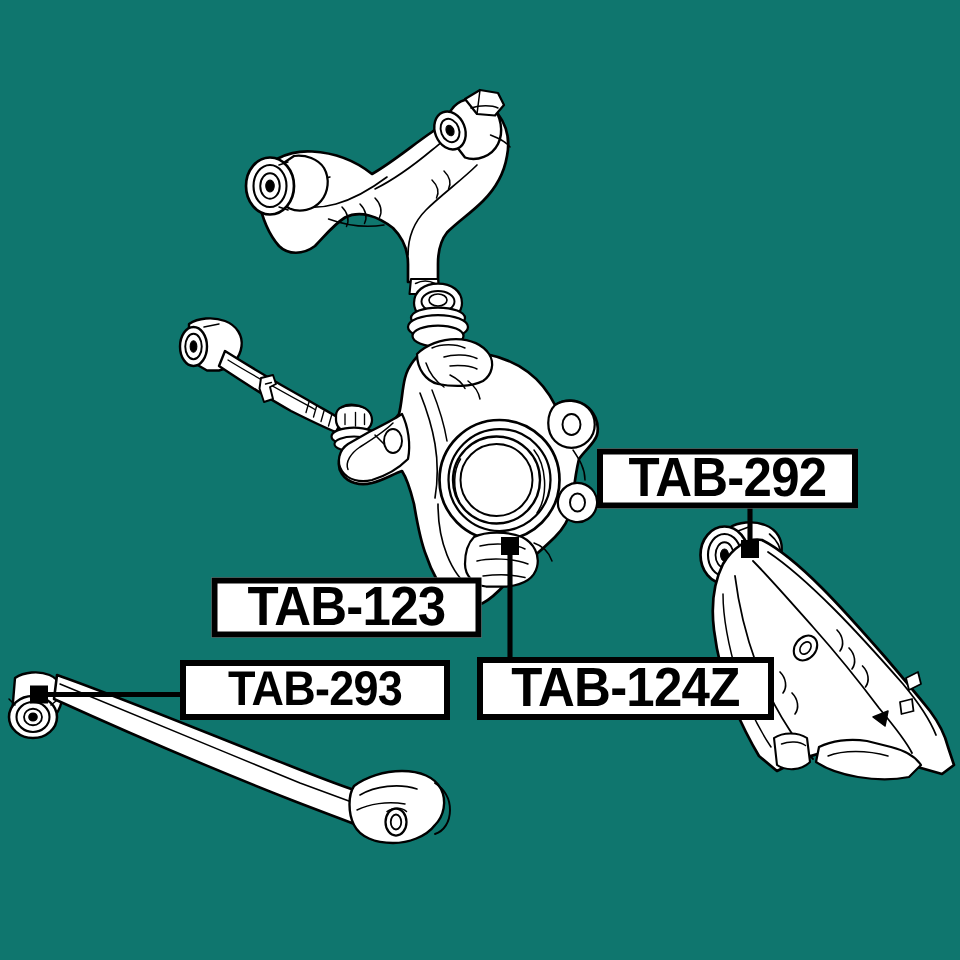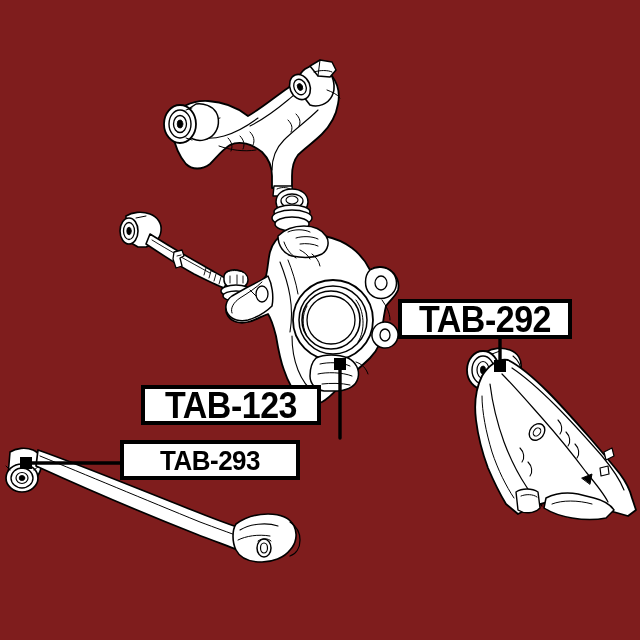--- a/index.html
+++ b/index.html
@@ -8,21 +8,21 @@
     padding: 0;
     background: #ffffff;
   }
   body {
     font-family: "Liberation Sans", sans-serif;
   }
   #diagram-root {
     position: relative;
     width: 640px;
     height: 640px;
-    background: #7f1d1d;
+    background: #0f766e;
     overflow: hidden;
   }
   #parts-svg {
     position: absolute;
     left: 0;
     top: 0;
     width: 640px;
     height: 640px;
   }
   .callout {
@@ -383,18 +383,21 @@
   </svg>
 
   <div class="callout" style="left:398px; top:299px; width:174px; height:40px; font-size:34px;">
     <span class="callout-label">TAB-292</span>
   </div>
 
   <div class="callout" style="left:94px; top:385px; width:180px; height:40px; font-size:34px;margin-left:47px;">
     <span class="callout-label">TAB-123</span>
   </div>
 
-  <div class="callout" style="left:120px; top:440px; width:180px; height:40px; font-size:26px;">
+  <div class="callout" style="left:120px; top:440px; width:180px; height:40px; font-size:30px;">
     <span class="callout-label">TAB-293</span>
   </div>
 
+  <div class="callout" style="left:318px; top:438px; width:198px; height:42px; font-size:34px;">
+    <span class="callout-label">TAB-124Z</span>
+  </div>
 
 </div>
 
 </body></html>

